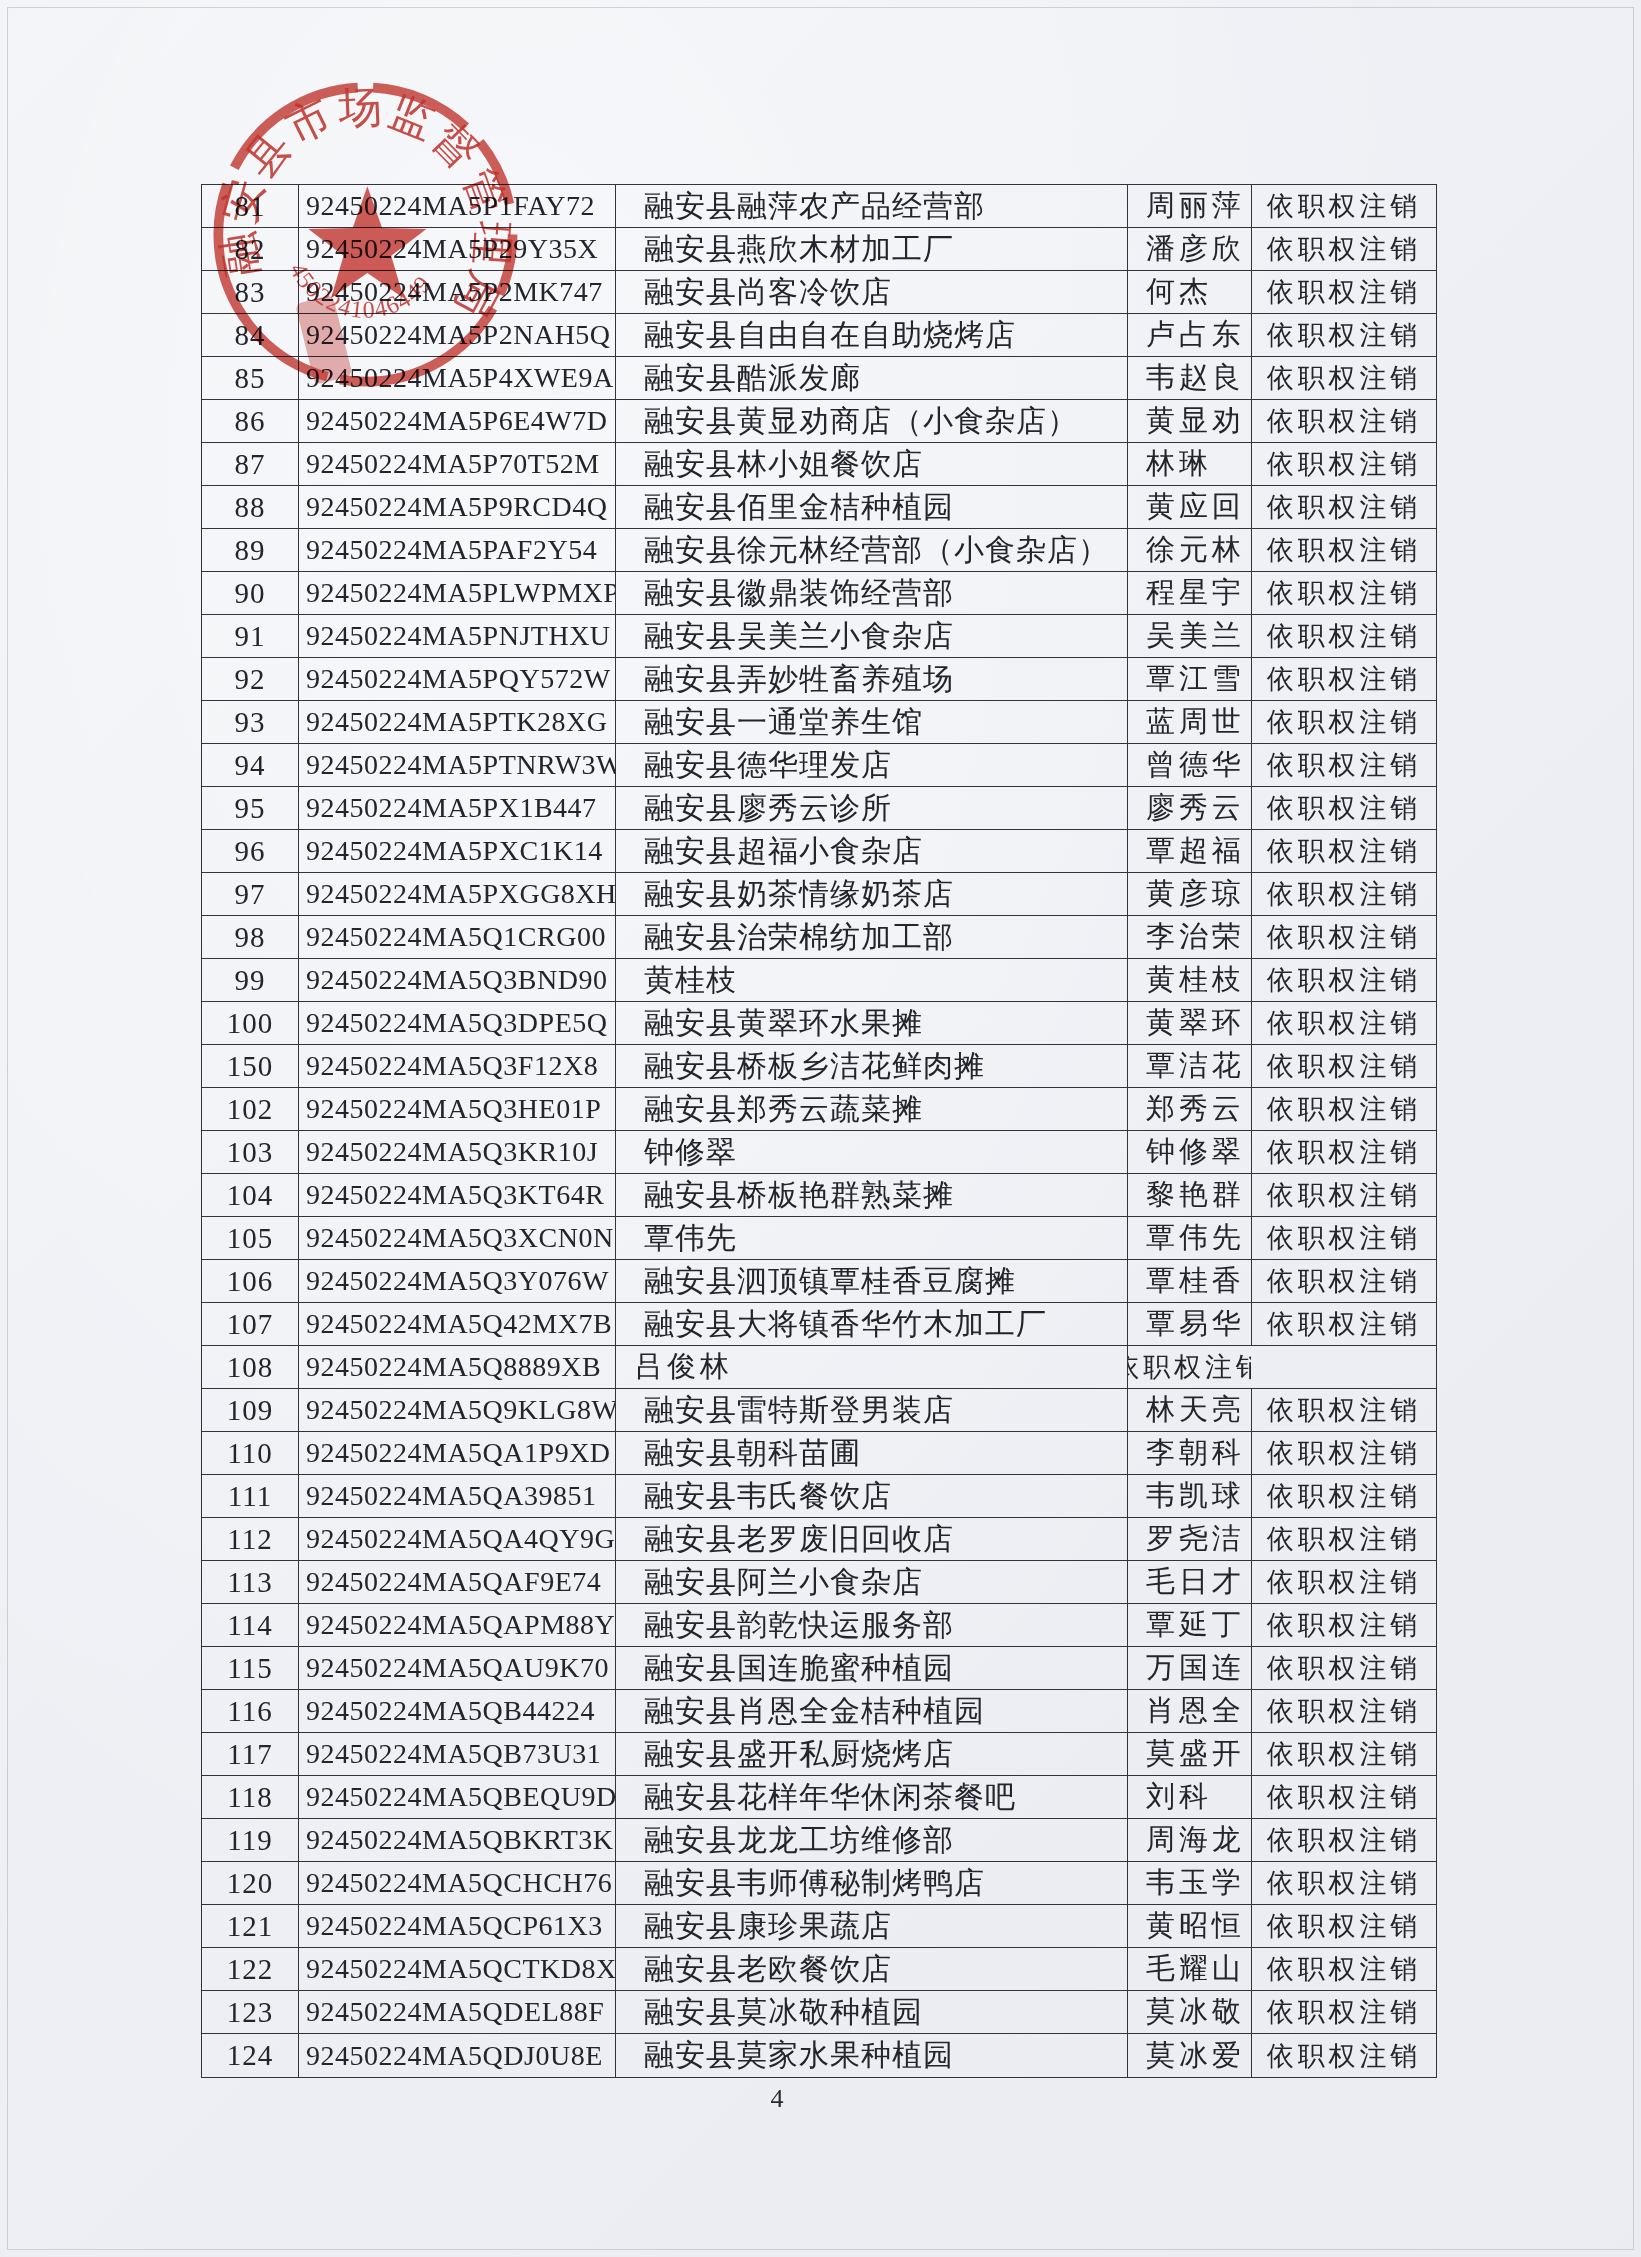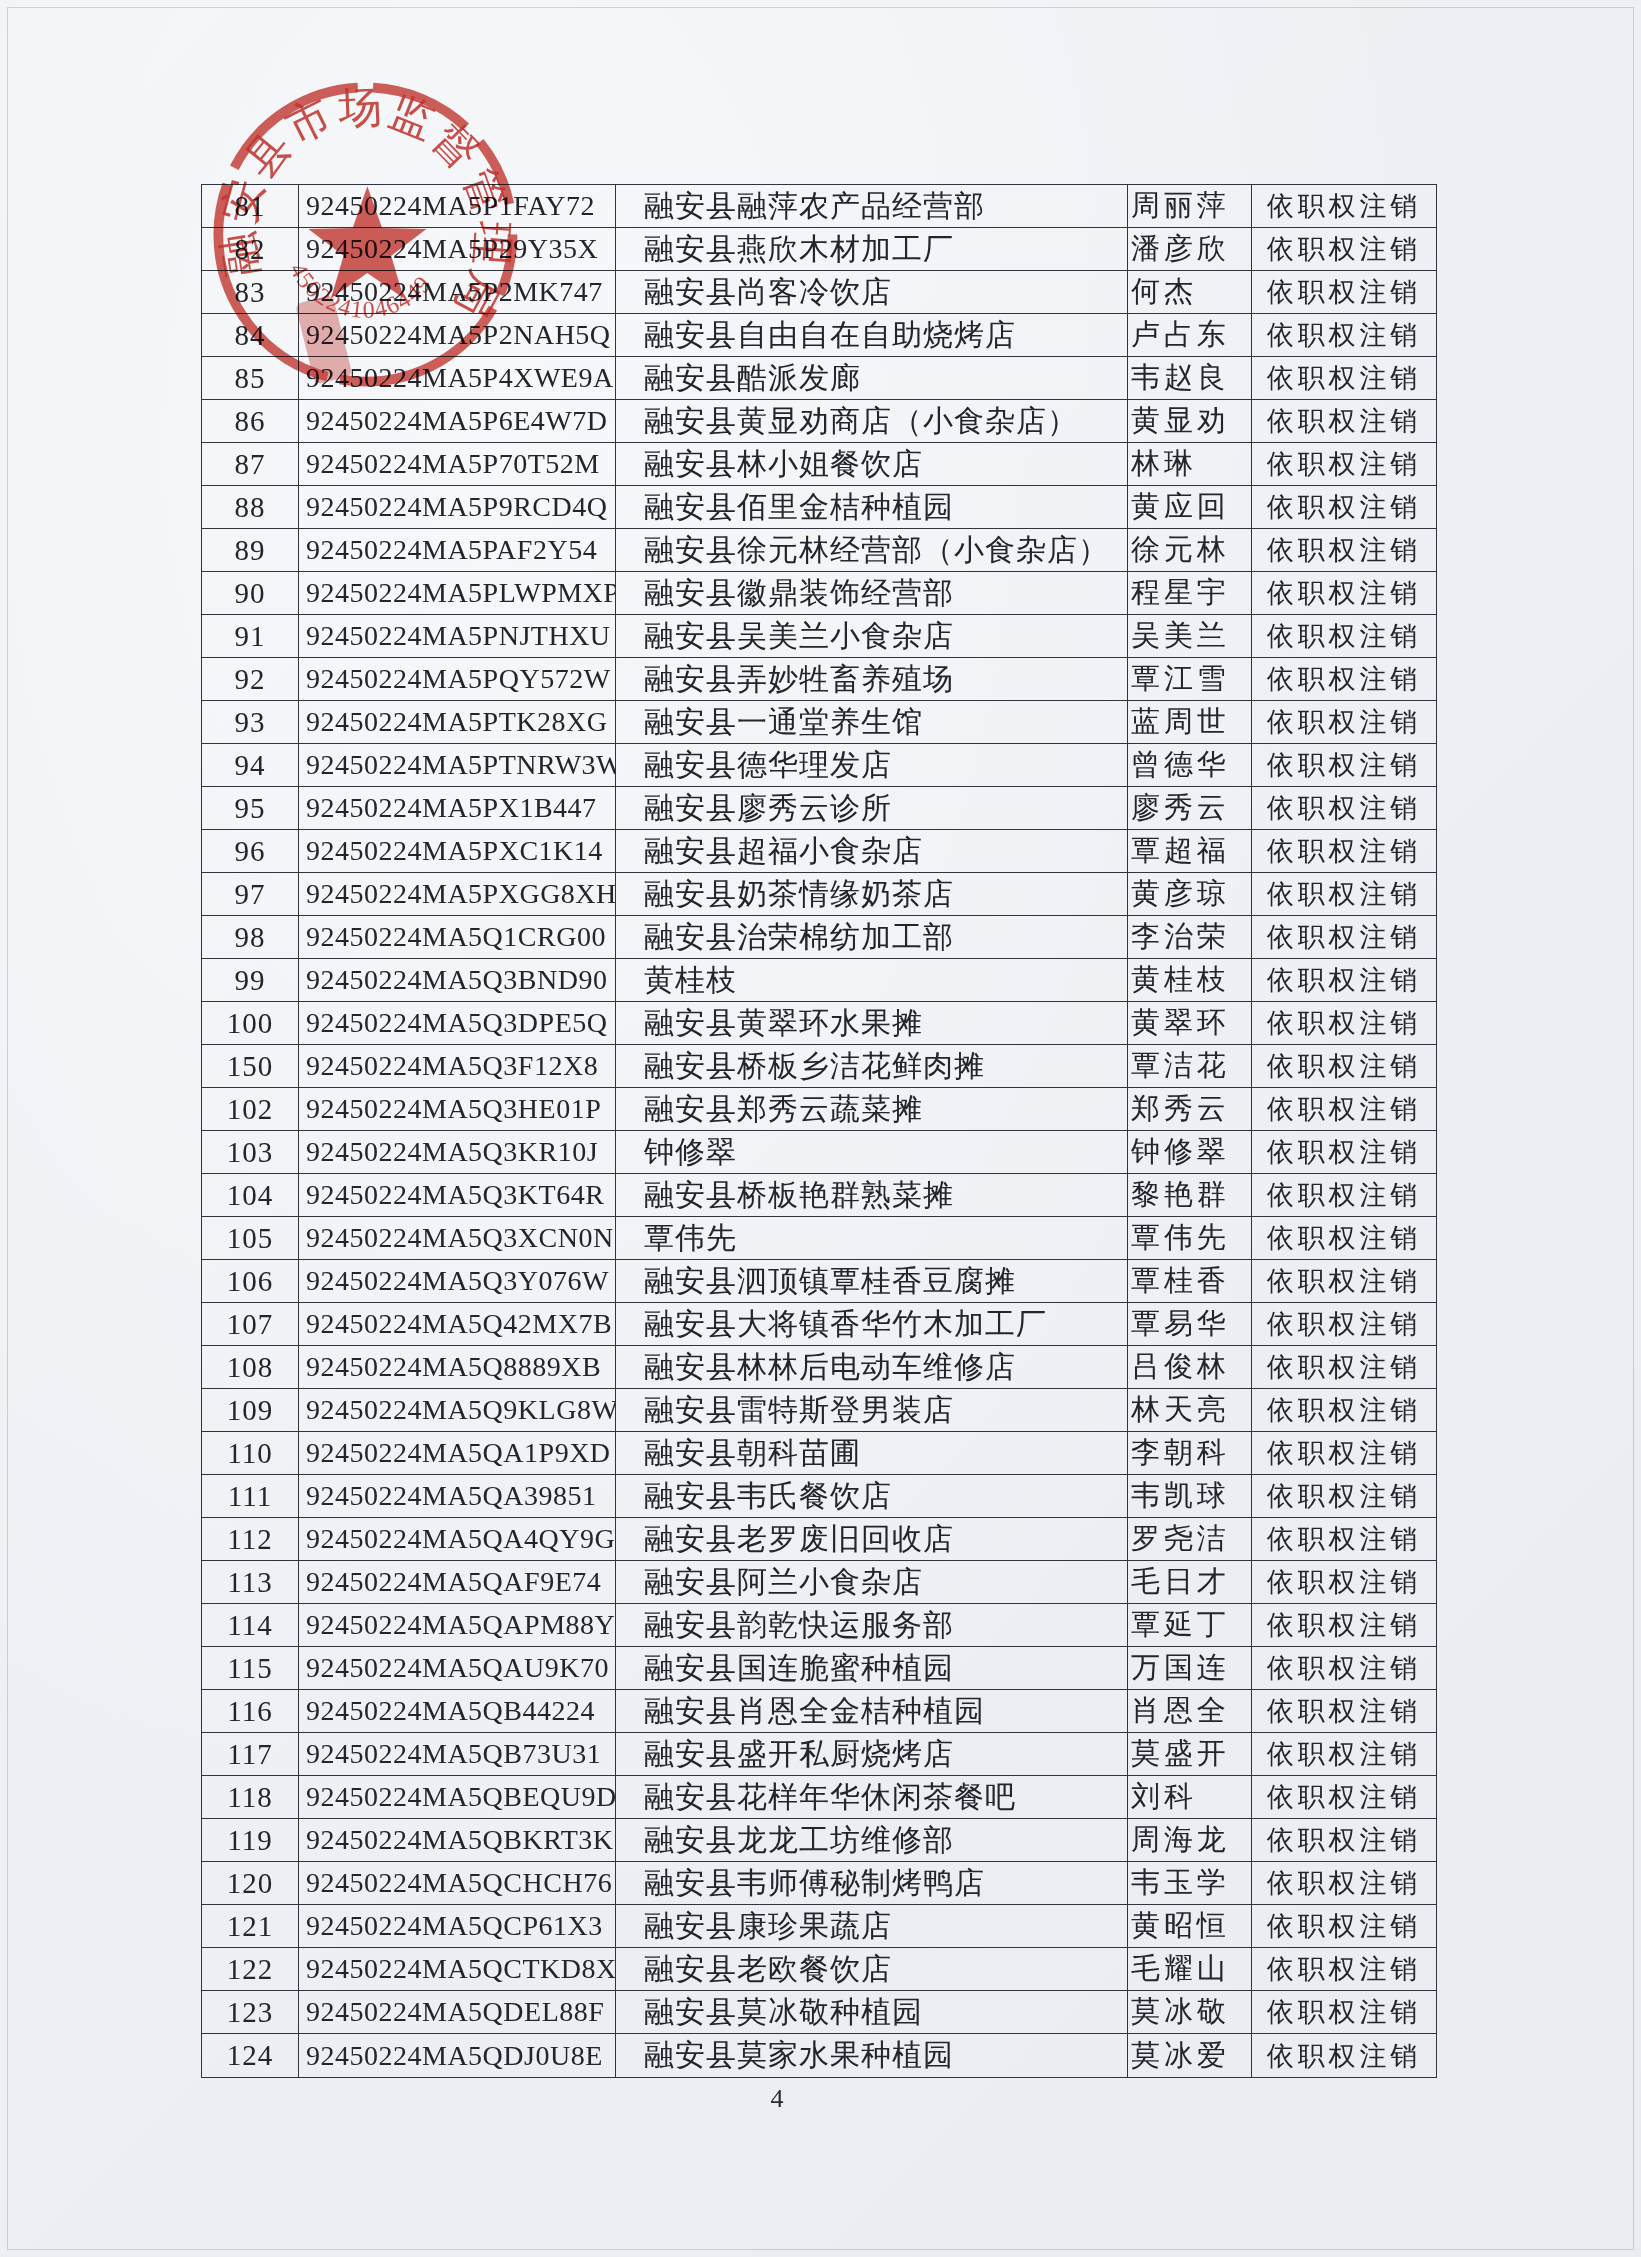--- a/index.html
+++ b/index.html
@@ -33,21 +33,21 @@
   .row:last-child{border-bottom:none;}
   .cell{
     display:flex;align-items:center;white-space:nowrap;overflow:hidden;
     border-left:1.9px solid #32333c;box-sizing:border-box;
     color:#24242c;
   }
   .cell:first-child{border-left:none;}
   .c-no{justify-content:center;font-size:29px;letter-spacing:1px;}
   .c-code{padding-left:7px;font-size:28px;letter-spacing:0.5px;text-align:center;}
   .c-name{padding-left:28px;font-size:30px;letter-spacing:1px;}
-  .c-person{padding-left:3px;font-size:29px;letter-spacing:3.9px;}
+  .c-person{padding-left:18px;font-size:29px;letter-spacing:3.9px;}
   .c-status{justify-content:center;font-size:27px;letter-spacing:3.9px;}
   
   .pagenum{
     position:absolute;left:719px;top:2084px;width:116px;text-align:center;
     font-size:26px;color:#2a2a32;
   }
   
   .seal{
     position:absolute;left:197px;top:70px;width:333px;height:333px;
     mix-blend-mode:multiply;opacity:.95;filter:blur(0.4px);
@@ -246,21 +246,20 @@
       <div class="row">
       <div class="cell c-no">107</div>
       <div class="cell c-code">92450224MA5Q42MX7B</div>
       <div class="cell c-name">融安县大将镇香华竹木加工厂</div>
       <div class="cell c-person">覃易华</div>
       <div class="cell c-status">依职权注销</div>
     </div>
       <div class="row">
       <div class="cell c-no">108</div>
       <div class="cell c-code">92450224MA5Q8889XB</div>
-      <div class="cell c-name">融安县林林后电动车维修店</div>
       <div class="cell c-person">吕俊林</div>
       <div class="cell c-status">依职权注销</div>
     </div>
       <div class="row">
       <div class="cell c-no">109</div>
       <div class="cell c-code">92450224MA5Q9KLG8W</div>
       <div class="cell c-name">融安县雷特斯登男装店</div>
       <div class="cell c-person">林天亮</div>
       <div class="cell c-status">依职权注销</div>
     </div>

